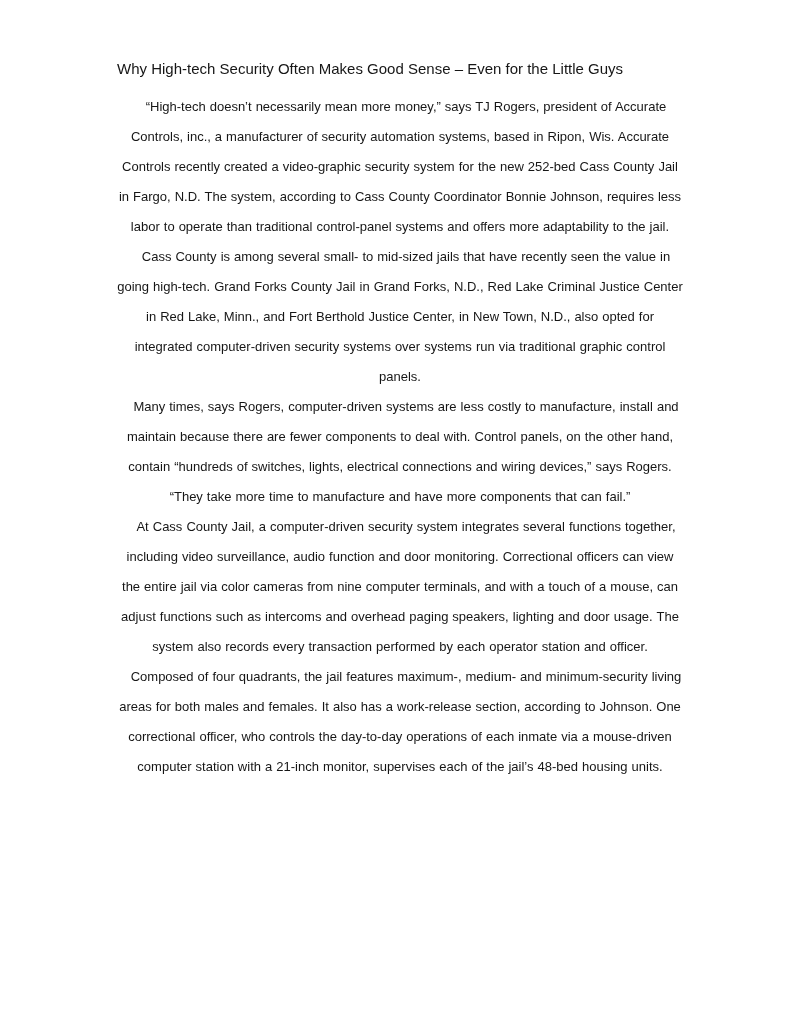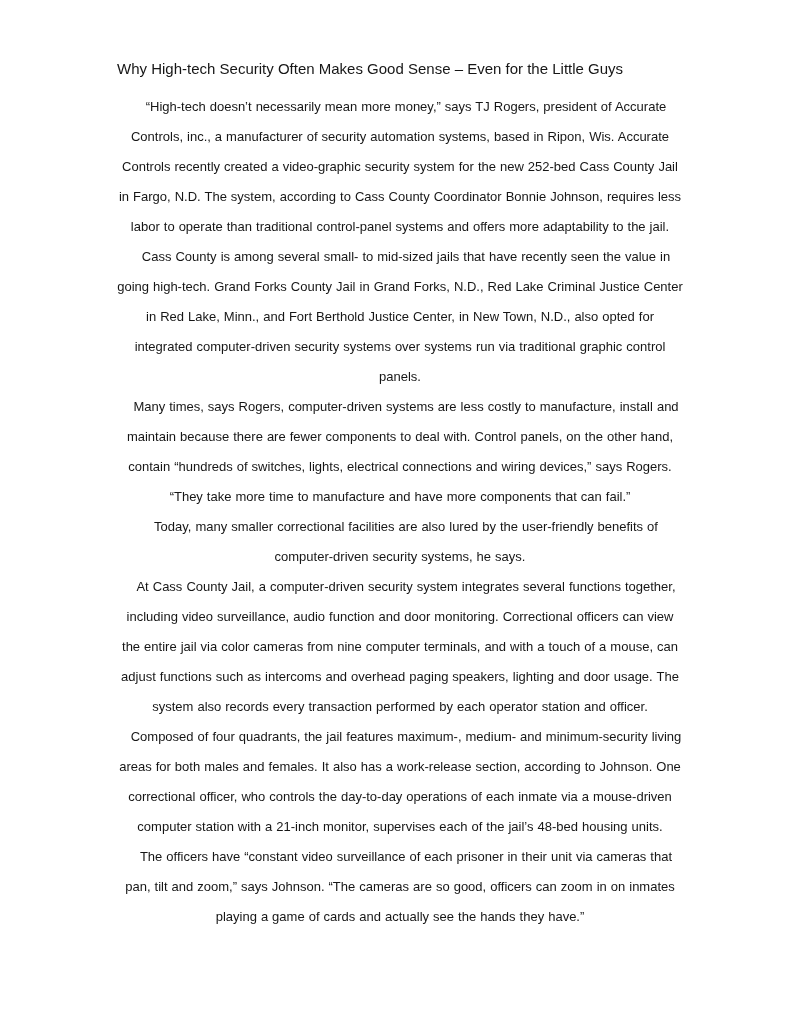--- a/index.html
+++ b/index.html
@@ -36,18 +36,16 @@
 </style>
 </head>
 <body>
 
 <div class="page">
   <h1 class="doc-title">Why High-tech Security Often Makes Good Sense – Even for the Little Guys</h1>
   <div class="doc-body">
       <p class="doc-paragraph">“High-tech doesn’t necessarily mean more money,” says TJ Rogers, president of Accurate Controls, inc., a manufacturer of security automation systems, based in Ripon, Wis. Accurate Controls recently created a video-graphic security system for the new 252-bed Cass County Jail in Fargo, N.D. The system, according to Cass County Coordinator Bonnie Johnson, requires less labor to operate than traditional control-panel systems and offers more adaptability to the jail.</p>
       <p class="doc-paragraph">Cass County is among several small- to mid-sized jails that have recently seen the value in going high-tech. Grand Forks County Jail in Grand Forks, N.D., Red Lake Criminal Justice Center in Red Lake, Minn., and Fort Berthold Justice Center, in New Town, N.D., also opted for integrated computer-driven security systems over systems run via traditional graphic control panels.</p>
       <p class="doc-paragraph">Many times, says Rogers, computer-driven systems are less costly to manufacture, install and maintain because there are fewer components to deal with. Control panels, on the other hand, contain “hundreds of switches, lights, electrical connections and wiring devices,” says Rogers. “They take more time to manufacture and have more components that can fail.”</p>
-      <p class="doc-paragraph">Today, many smaller correctional facilities are also lured by the user-friendly benefits of computer-driven security systems, he says.</p>
       <p class="doc-paragraph">At Cass County Jail, a computer-driven security system integrates several functions together, including video surveillance, audio function and door monitoring. Correctional officers can view the entire jail via color cameras from nine computer terminals, and with a touch of a mouse, can adjust functions such as intercoms and overhead paging speakers, lighting and door usage. The system also records every transaction performed by each operator station and officer.</p>
       <p class="doc-paragraph">Composed of four quadrants, the jail features maximum-, medium- and minimum-security living areas for both males and females. It also has a work-release section, according to Johnson. One correctional officer, who controls the day-to-day operations of each inmate via a mouse-driven computer station with a 21-inch monitor, supervises each of the jail’s 48-bed housing units.</p>
-      <p class="doc-paragraph">The officers have “constant video surveillance of each prisoner in their unit via cameras that pan, tilt and zoom,” says Johnson. “The cameras are so good, officers can zoom in on inmates playing a game of cards and actually see the hands they have.”</p>
     </div>
 </div>
 
 </body></html>

